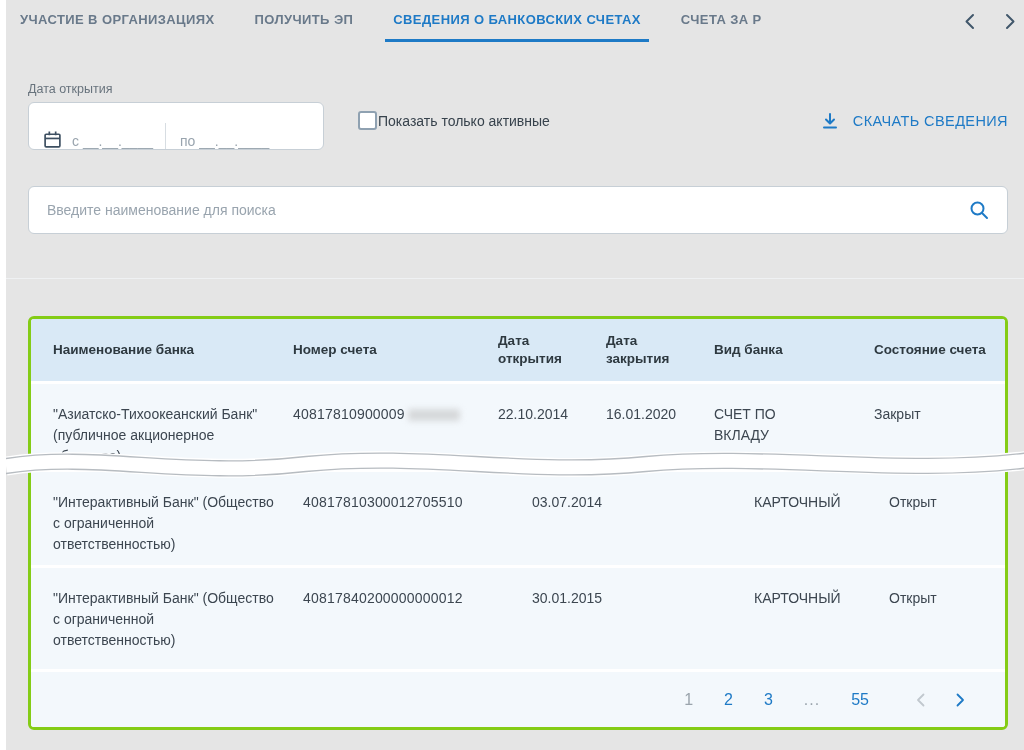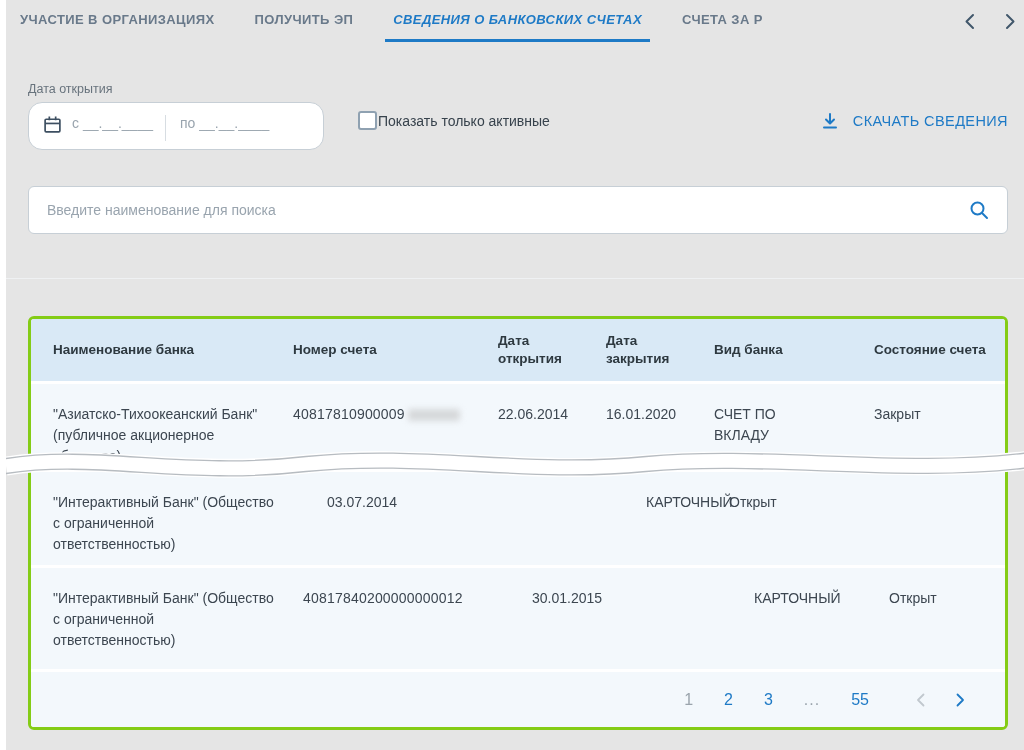--- a/index.html
+++ b/index.html
@@ -5,31 +5,31 @@
   * { margin:0; padding:0; box-sizing:border-box; }
   html,body { background:#fff; }
   body { font-family:"Liberation Sans", sans-serif; color:#3c4650; }
   .page { position:relative; width:1024px; height:750px; background:#e5e5e5; overflow:hidden;margin-left:6px; }
 
   
   .tabs { display:flex; align-items:stretch; height:42px; padding-left:6px; }
   .tab { display:flex; align-items:center; padding:0 8px; margin-right:24px;
          font-size:13px; font-weight:700; letter-spacing:.4px; color:#69798a;
          border-bottom:3px solid transparent; white-space:nowrap; cursor:pointer; }
-  .tab.active { color:#1e7ac6; border-bottom-color:#1e7ac6;font-style:italic; }
+  .tab.active { color:#1e7ac6; border-bottom-color:#1e7ac6; }
   .tab-clipped { max-width:96px; overflow:hidden; margin-right:0; }
   .tab-nav { margin-left:auto; display:flex; align-items:center; gap:30px; padding:0 14px 0 8px; }
   .tab-arrow { background:none; border:none; cursor:pointer; display:flex; align-items:center; }
 
   
   .filters { position:relative; height:70px; margin:40px 22px 0 22px; }
   .date-label { font-size:12.5px; color:#68737d; }
   .date-box { position:absolute; left:0; top:20px; width:296px; height:48px;
-              border:1px solid #c7cfd6; border-radius:14px; display:flex; align-items:flex-start;
-              padding:12px 14px; background:#fff; }
+              border:1px solid #c7cfd6; border-radius:6px; display:flex; align-items:flex-end;
+              padding:0 14px; background:#fff; }
   .date-ph { font-size:14px; color:#99a4ae; margin-left:10px; white-space:nowrap; cursor:text; }
   .date-sep { width:1px; height:26px; background:#d7dde2; margin:0 4px 0 12px; }
   .chk { position:absolute; left:330px; top:29px; display:flex; align-items:center; gap:1px; cursor:pointer; }
   .chk-box { width:19px; height:19px; border:2px solid #8fa1b1; border-radius:3px; background:#fff; }
   .chk-label { font-size:14px; color:#37424c; }
   .download { position:absolute; right:0; top:30px; display:flex; align-items:center; gap:14px;
               color:#1e7ac6; font-size:14.5px; letter-spacing:.4px; cursor:pointer; text-decoration:none; }
 
   
   .search { margin:34px 22px 0 22px; height:48px; border:1px solid #c7cfd6; border-radius:6px;
@@ -146,28 +146,29 @@
       <div class="th">Дата закрытия</div>
       <div class="th">Вид банка</div>
       <div class="th">Состояние счета</div>
     </div>
 
     <div class="row h1">
       <div class="cell c-bank">"Азиатско-Тихоокеанский Банк" (публичное акционерное общество)</div>
       <div class="cell c-account">
         <span>40817810900009</span><span class="masked"></span>
       </div>
-      <div class="cell c-opened">22.06.2014</div>
+      <div class="cell c-opened">22.10.2014</div>
       <div class="cell c-closed">16.01.2020</div>
       <div class="cell c-type">СЧЕТ ПО ВКЛАДУ</div>
       <div class="cell c-status">Закрыт</div>
     </div>
 
     <div class="row h2 offset">
       <div class="cell c-bank">"Интерактивный Банк" (Общество с ограниченной ответственностью)</div>
+      <div class="cell c-account">40817810300012705510</div>
       <div class="cell c-opened">03.07.2014</div>
       <div class="cell c-closed"></div>
       <div class="cell c-type">КАРТОЧНЫЙ</div>
       <div class="cell c-status">Открыт</div>
     </div>
 
     <div class="row h3 offset">
       <div class="cell c-bank">"Интерактивный Банк" (Общество с ограниченной ответственностью)</div>
       <div class="cell c-account">40817840200000000012</div>
       <div class="cell c-opened">30.01.2015</div>

